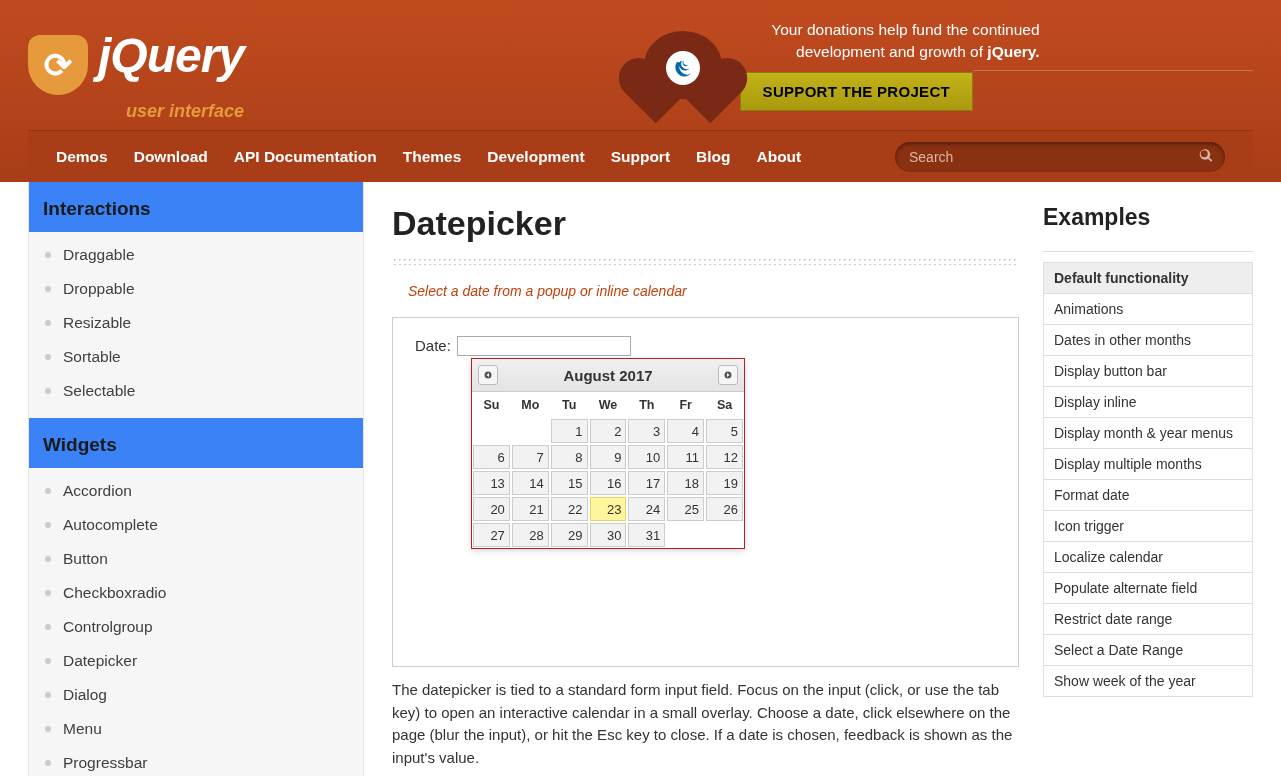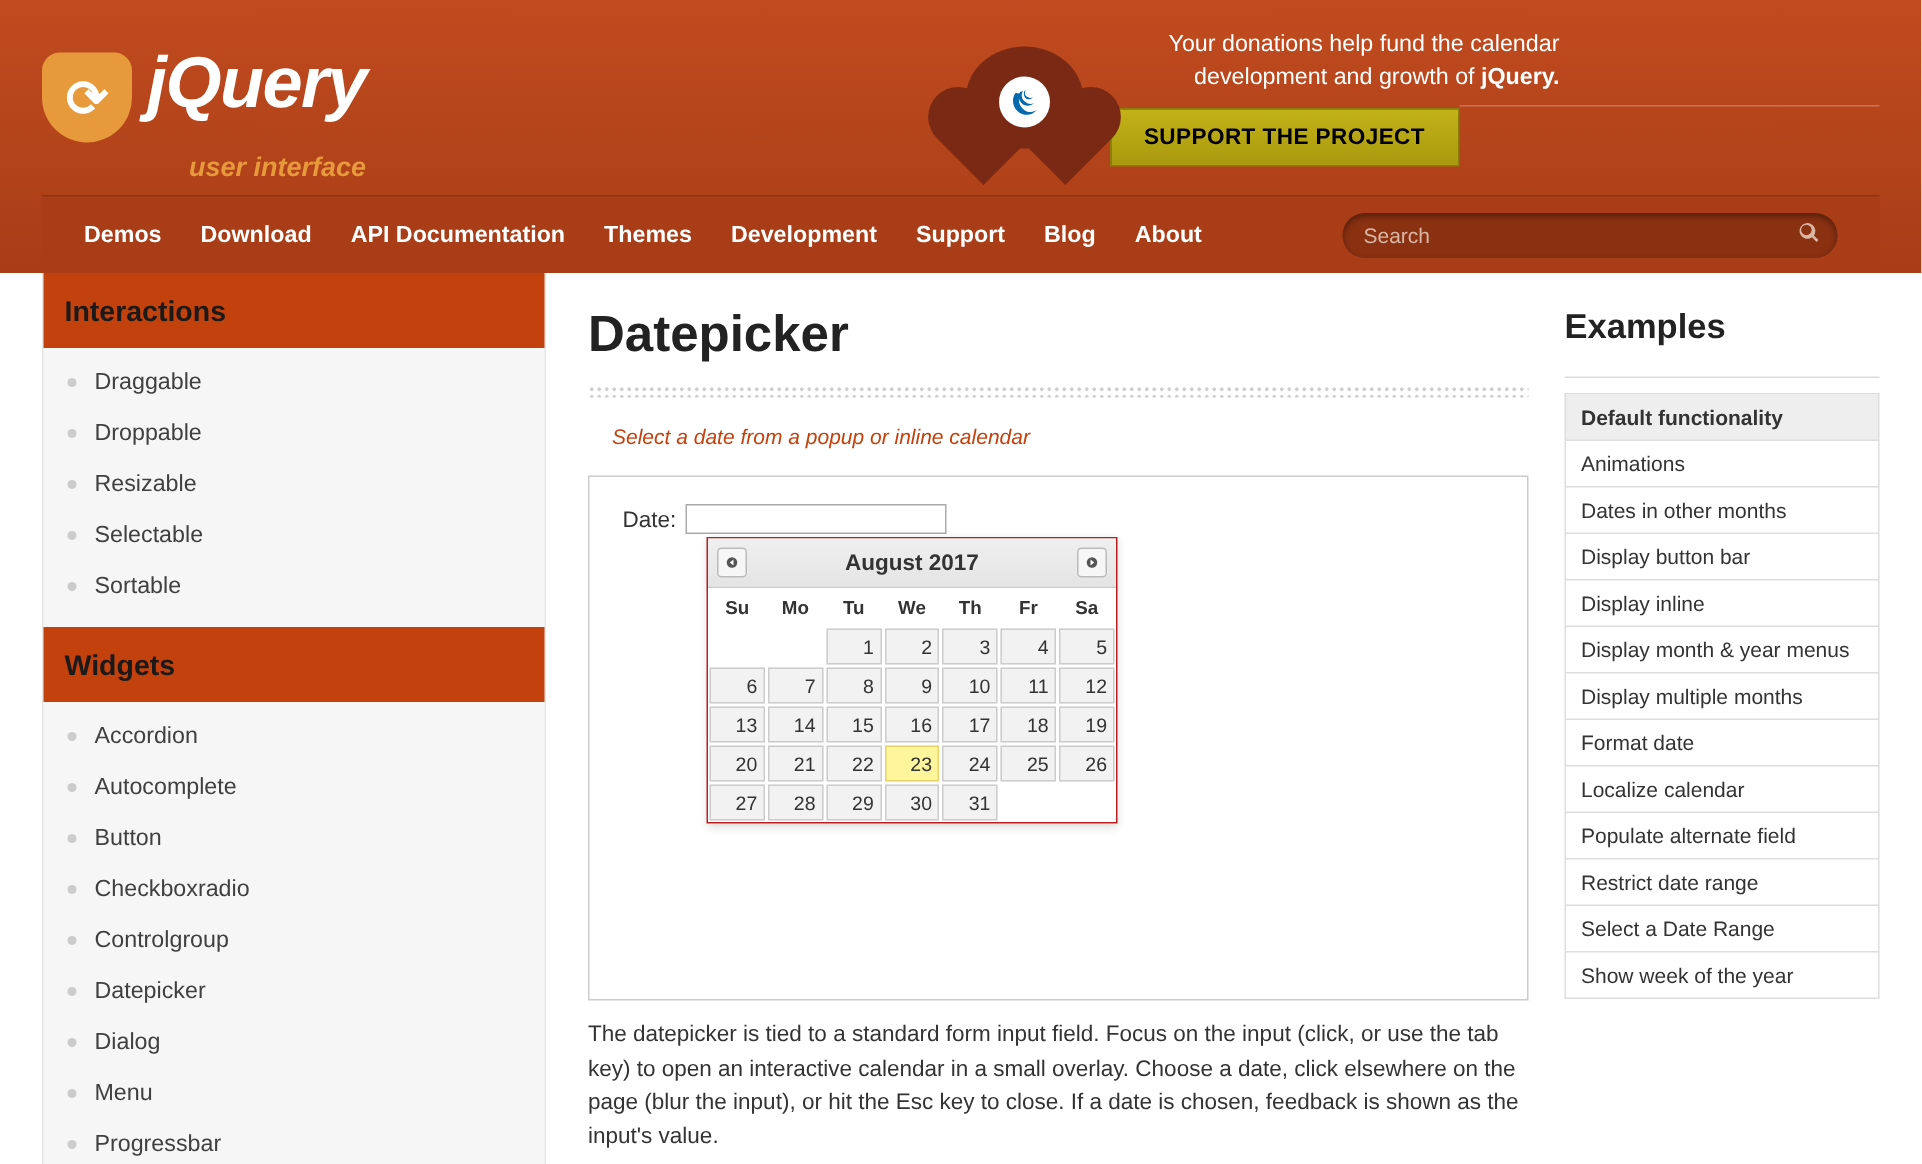--- a/index.html
+++ b/index.html
@@ -35,21 +35,21 @@
   .navbar { background:#a83d17; display:flex; align-items:center; justify-content:space-between; padding:0 28px 0 28px; height:52px; border-top:1px solid rgba(0,0,0,0.15); }
   .nav-links { display:flex; gap:26px; }
   .nav-links a { color:#fff; font-weight:700; font-size:15.5px; }
   .search-wrap { position:relative; }
   .search-input { width:330px; background:#8a3112; border:none; border-radius:18px; padding:7px 36px 7px 14px; color:#fef9c3; font-size:14px; box-shadow:inset 0 2px 4px rgba(0,0,0,0.4); }
   .search-input::placeholder { color:#d9b7a6; }
   .search-icon { position:absolute; right:12px; top:50%; transform:translateY(-50%); color:#d9b7a6; font-size:15px; }
 
   .page { display:flex; padding:0 28px; gap:28px; }
   .sidebar { width:336px; background:#f6f6f6; border:1px solid #e6e6e6; border-top:none; }
-  .side-group-title { font-size:19px; font-weight:800; color:#1a1a1a; padding:16px 14px 12px; background:#c2410c; }
+  .side-group-title { font-size:19px; font-weight:800; color:#1a1a1a; padding:16px 14px 12px; background:#3b82f6; }
   .side-list { list-style:none; padding:6px 0 10px; }
   .side-list li { padding:8px 14px 8px 34px; position:relative; font-size:15.5px; color:#404040; }
   .side-list li::before { content:""; position:absolute; left:16px; top:14px; width:6px; height:6px; background:#ccc; border-radius:50%; }
 
   .main { flex:1; padding:22px 0 20px; display:flex; gap:24px; }
   .content { flex:1; min-width:0; }
   .page-title { font-size:34px; font-weight:800; color:#222; margin-bottom:14px; }
   .dotted-hr { height:8px; background-image:radial-gradient(#ccc 1px, transparent 1px); background-size:5px 5px; margin-bottom:18px; }
   .subtitle { font-style:italic; color:#c2410c; margin:0 0 18px 16px; font-size:14px; }
 
@@ -92,21 +92,21 @@
     <div class="donation">
       <div class="heart">
         <div class="heart-inner">
           <svg viewBox="0 0 48 48">
             <path fill="#0769ad" d="M11 11c-6 8-5 20 4 27 8 7 21 6 27-3-5 5-14 5-20-1-7-6-8-16-3-22zM18 9c-4 5-3 13 3 18 5 4 13 3 17-2-4 3-10 2-14-2-5-4-5-11-2-15zM24 8c-2 3-1 8 2 11 3 2 8 1 10-2-3 2-6 1-9-1-3-2-3-6-1-9z"></path>
           </svg>
         </div>
       </div>
       <div class="donation-col">
         <div class="donation-text">
-          <span>Your donations help fund the calendar development and growth of </span><b>jQuery.</b>
+          <span>Your donations help fund the continued development and growth of </span><b>jQuery.</b>
         </div>
         <hr class="donation-hr">
         <a href="#" class="support-btn">SUPPORT THE PROJECT</a>
       </div>
     </div>
   </div>
   <div class="navbar">
     <div class="nav-links" id="nav-links">
         <a href="#">Demos</a>
         <a href="#">Download</a>
@@ -128,22 +128,22 @@
   </div>
 </div>
 
 <div class="page">
   <aside class="sidebar" id="sidebar">
       <div class="side-group-title">Interactions</div>
       <ul class="side-list">
         <li>Draggable</li>
         <li>Droppable</li>
         <li>Resizable</li>
+        <li>Sortable</li>
         <li>Selectable</li>
-        <li>Sortable</li>
       </ul>
       <div class="side-group-title">Widgets</div>
       <ul class="side-list">
         <li>Accordion</li>
         <li>Autocomplete</li>
         <li>Button</li>
         <li>Checkboxradio</li>
         <li>Controlgroup</li>
         <li>Datepicker</li>
         <li>Dialog</li>
@@ -318,20 +318,21 @@
       <h2 class="ex-title">Examples</h2>
       <ul class="ex-list" id="ex-list">
           <li class="active">Default functionality</li>
           <li>Animations</li>
           <li>Dates in other months</li>
           <li>Display button bar</li>
           <li>Display inline</li>
           <li>Display month &amp; year menus</li>
           <li>Display multiple months</li>
           <li>Format date</li>
+          <li>Icon trigger</li>
           <li>Localize calendar</li>
           <li>Populate alternate field</li>
           <li>Restrict date range</li>
           <li>Select a Date Range</li>
           <li>Show week of the year</li>
         </ul>
     </aside>
   </div>
 </div>
 

